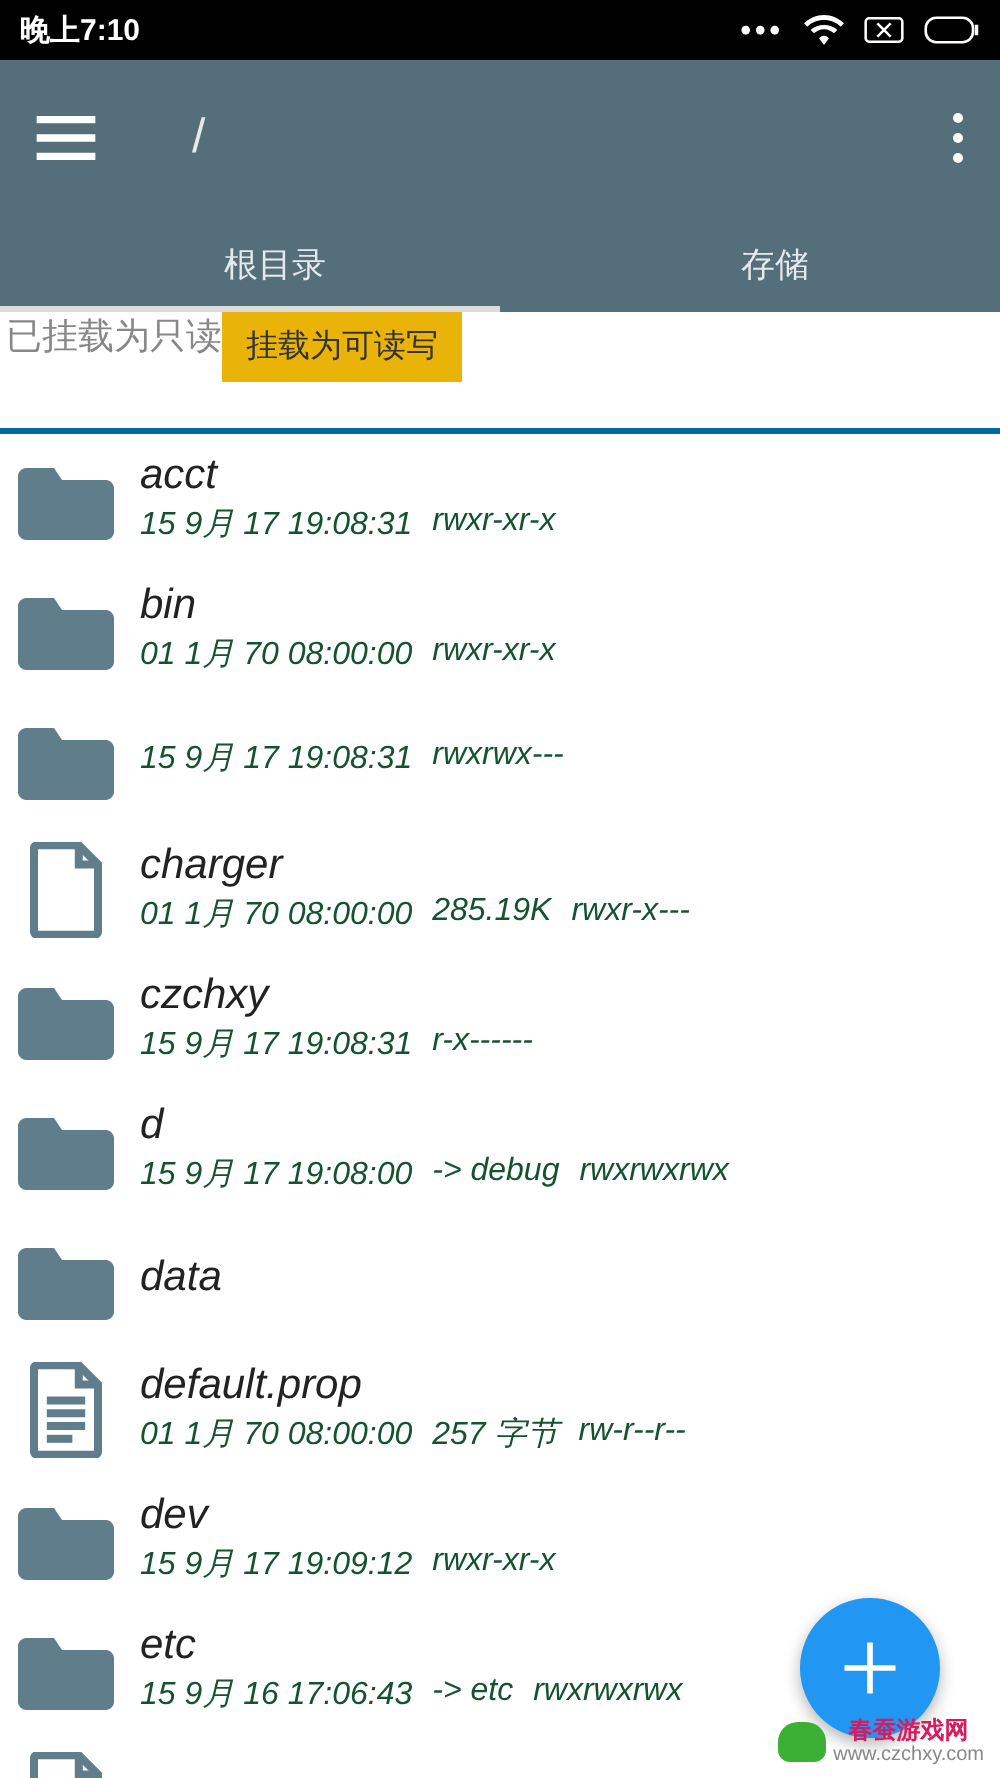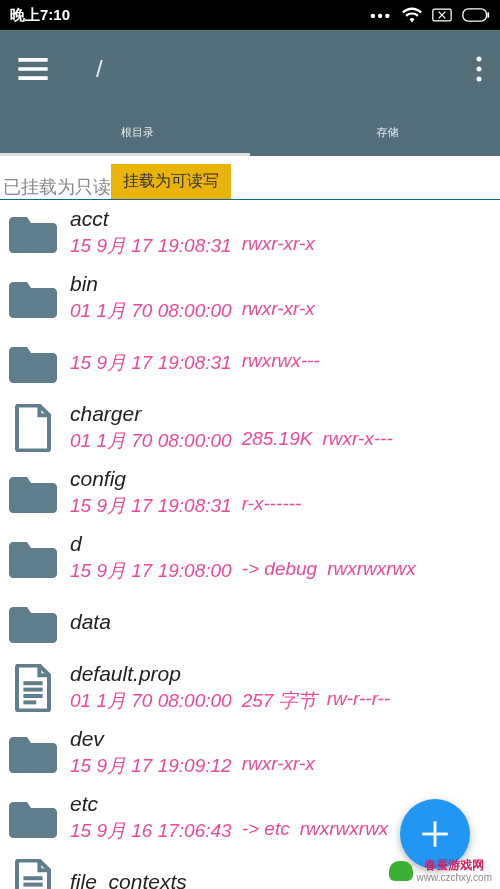--- a/index.html
+++ b/index.html
@@ -8,31 +8,31 @@
     .status-time { flex: 1; }
     .status-icons { display: flex; align-items: center; gap: 10px; }
     .dots { letter-spacing: 2px; }
     .app-bar { background: #546e7a; color: #fff; }
     .app-bar-top { height: 78px; display: flex; align-items: center; padding: 0 18px; }
     .menu-icon { cursor: pointer; }
     .menu-icon svg, .more-icon svg { display: block; }
     .breadcrumb { flex: 1; padding-left: 48px; font-size: 24px; color: rgba(255,255,255,0.85); }
     .more-icon { cursor: pointer; }
     .tabs { display: flex; height: 48px; }
-    .tab { flex: 1; display: flex; align-items: center; justify-content: center; font-size: 11px; color: rgba(255,255,255,0.85); cursor: pointer; position: relative; padding-left: 25px; }
+    .tab { flex: 1; display: flex; align-items: center; justify-content: center; font-size: 17px; color: rgba(255,255,255,0.85); cursor: pointer; position: relative; padding-left: 25px; }
     .tab.active::after { content: ""; position: absolute; bottom: 0; left: 0; right: 0; height: 3px; background: #dcdcdc; }
-    .mount-status { display: flex; align-items: flex-end; height: 44px; border-bottom: 1px solid #0369a1; }
+    .mount-status { display: flex; align-items: flex-start; height: 61px; border-bottom: 3px solid #0369a1; }
     .mount-ro { color: #888; font-size: 18px; padding-left: 3px; }
     .mount-rw-btn { background: #eab308; color: #333; font-size: 16px; padding: 7px 12px; margin-left: 0; border: none; cursor: pointer; }
     .file-list { }
     .file-item { display: flex; align-items: center; height: 65px; padding-left: 8px; }
     .file-icon { width: 50px; height: 50px; margin-right: 12px; flex-shrink: 0; display: flex; align-items: center; justify-content: center; }
     .file-info { flex: 1; min-width: 0; font-style: italic; }
     .file-name { font-size: 21px; color: #222; margin-bottom: 2px; }
-    .file-meta { font-size: 19px; color: #ec4899; display: flex; gap: 10px; }
+    .file-meta { font-size: 16px; color: #14532d; display: flex; gap: 10px; }
     .folder-svg { fill: #607d8b; }
     .file-svg { fill: none; stroke: #607d8b; stroke-width: 2.5; }
     .fab { position: absolute; bottom: 20px; right: 30px; width: 70px; height: 70px; border-radius: 50%; background: #2196f3; display: flex; align-items: center; justify-content: center; cursor: pointer; box-shadow: 0 3px 8px rgba(0,0,0,0.3); }
     .fab svg { fill: #fff; }
     .watermark { position: absolute; bottom: 6px; right: 8px; display: flex; align-items: center; gap: 4px; font-size: 12px; }
     .wm-bug { width: 24px; height: 20px; background: #3cb034; border-radius: 10px 10px 6px 6px; position: relative; }
     .wm-text { display: flex; flex-direction: column; line-height: 1.1; text-align: center; }
     .wm-cn { color: #d81b60; font-weight: bold; }
     .wm-url { color: #888; font-size: 10px; }
   </style>
@@ -142,21 +142,21 @@
         </div>
       </div>
     </div>
     <div class="file-item">
       <div class="file-icon">
         <svg class="folder-svg" width="48" height="40" viewBox="0 0 24 20">
           <path d="M2 2h7l2 3h11c1 0 2 1 2 2v11c0 1-1 2-2 2H2c-1 0-2-1-2-2V4c0-1 1-2 2-2z"></path>
         </svg>
       </div>
       <div class="file-info">
-        <div class="file-name">config</div>
+        <div class="file-name">czchxy</div>
         <div class="file-meta">
           <span>15 9月 17 19:08:31</span>
           <span>r-x------</span>
         </div>
       </div>
     </div>
     <div class="file-item">
       <div class="file-icon">
         <svg class="folder-svg" width="48" height="40" viewBox="0 0 24 20">
           <path d="M2 2h7l2 3h11c1 0 2 1 2 2v11c0 1-1 2-2 2H2c-1 0-2-1-2-2V4c0-1 1-2 2-2z"></path>

